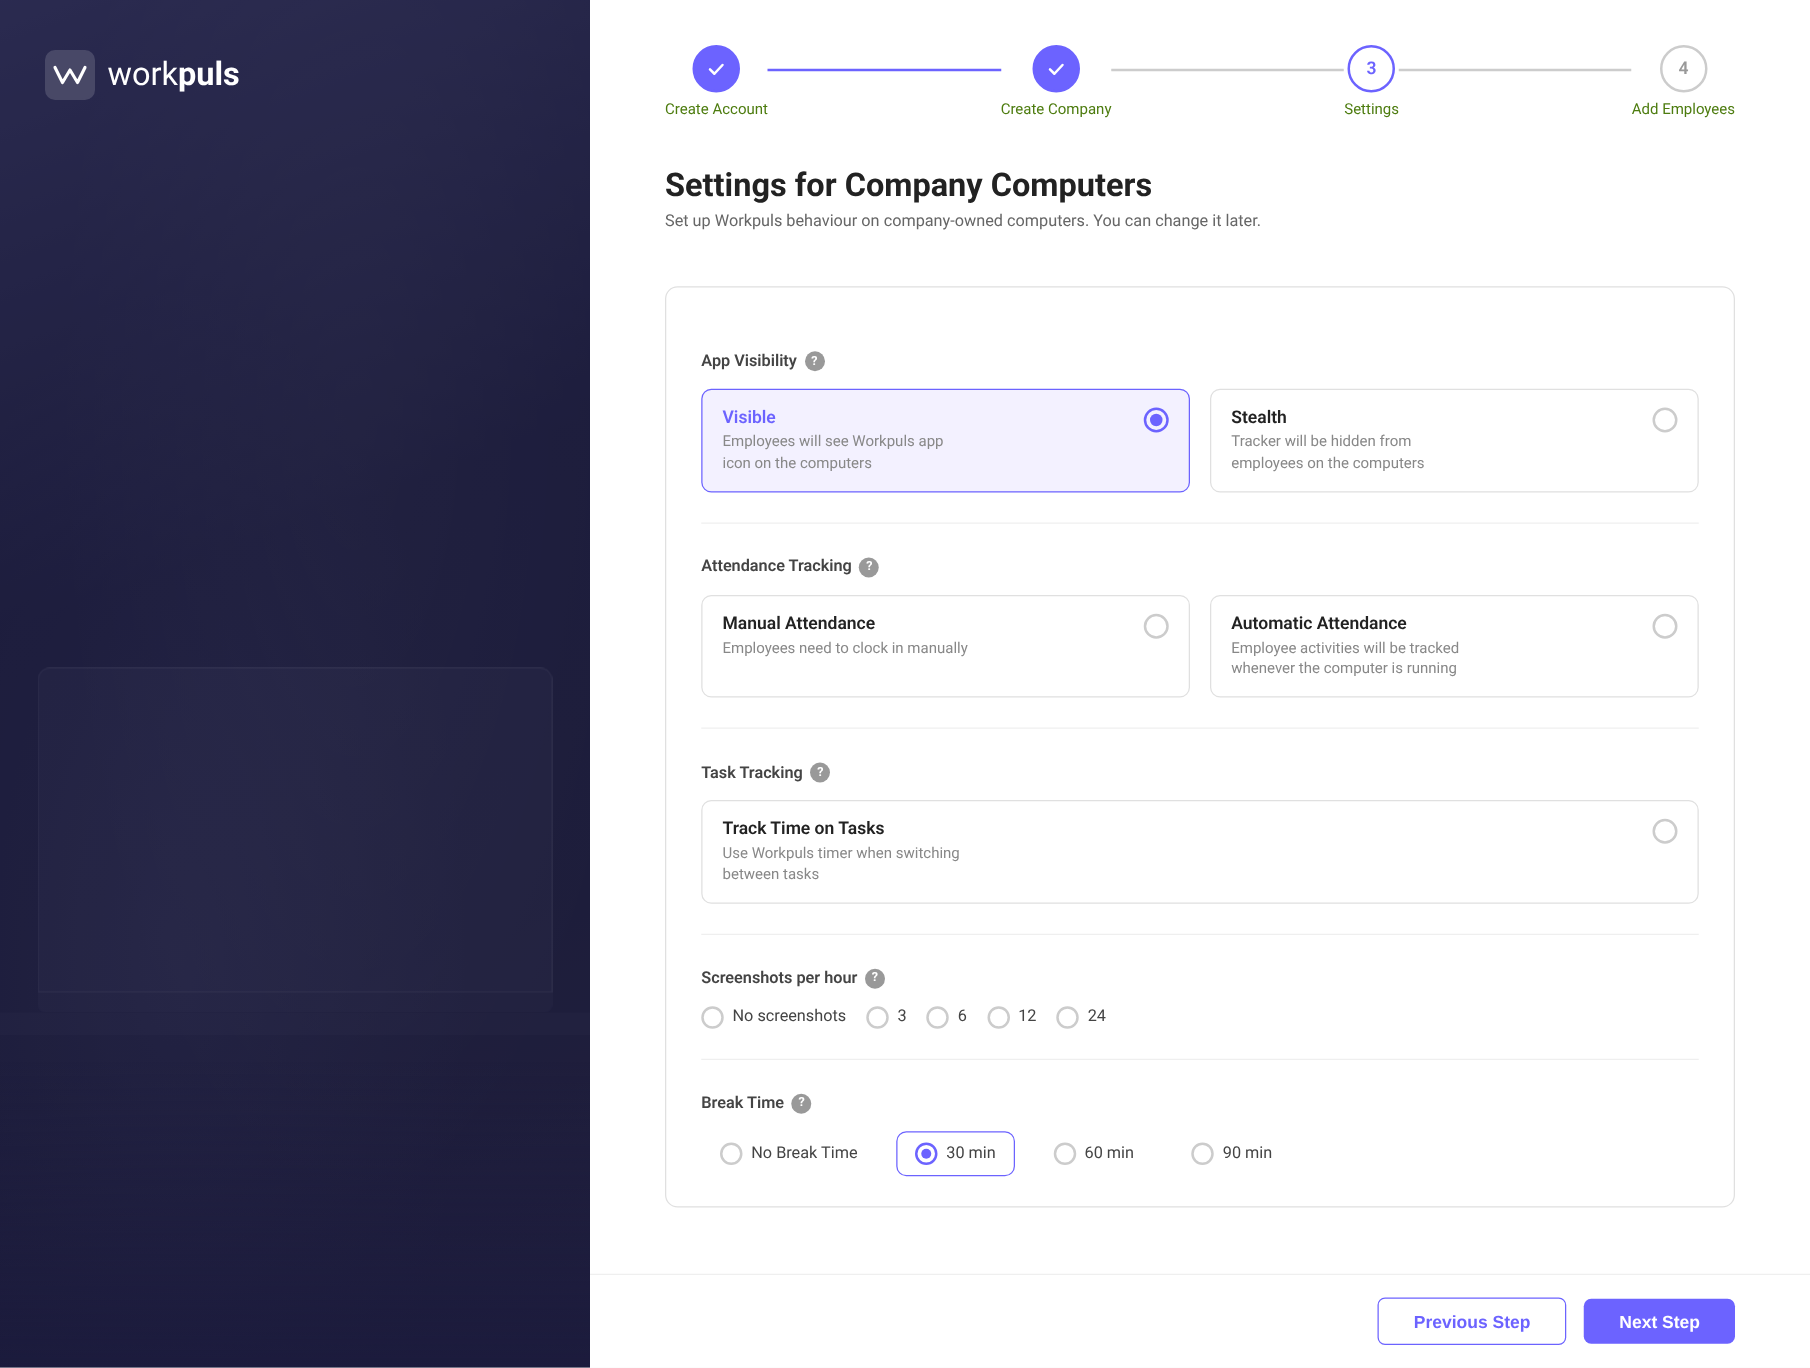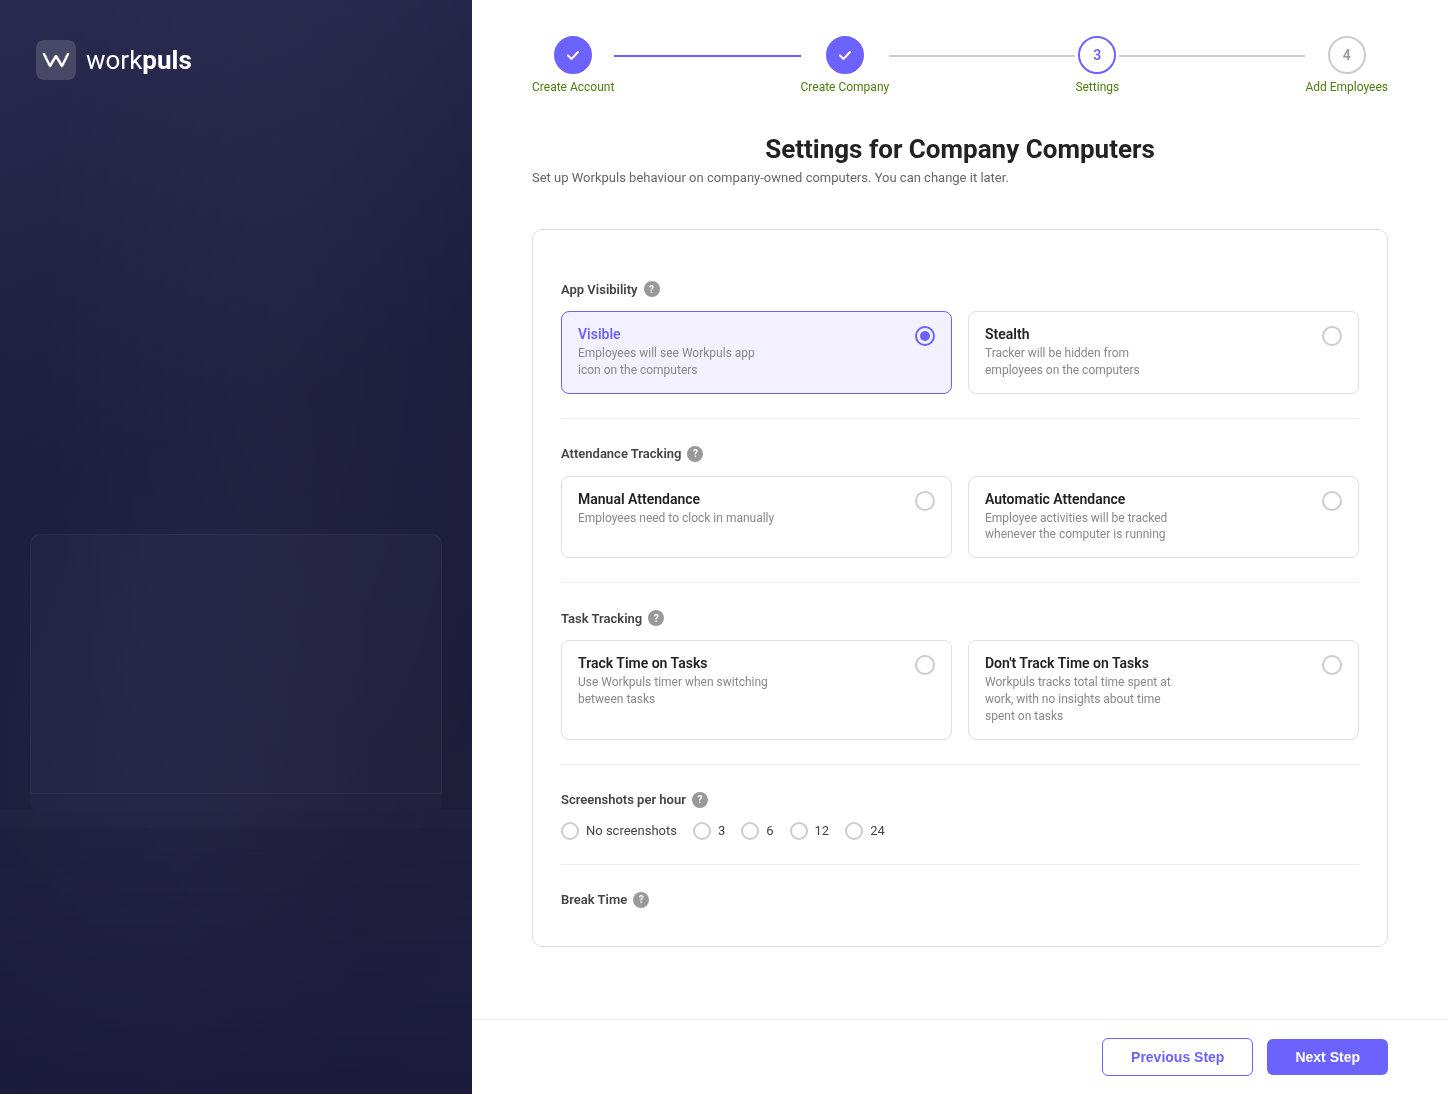--- a/index.html
+++ b/index.html
@@ -126,21 +126,20 @@
     .step-connector.inactive {
       background: #ccc;
     }
 
     
     .page-title {
       font-size: 26px;
       font-weight: 700;
       color: #222;
       margin-bottom: 6px;
-      text-align: center;
     }
     .page-subtitle {
       font-size: 13px;
       color: #666;
       margin-bottom: 44px;
       font-weight: 400;
     }
 
     
     .settings-card {
@@ -476,27 +475,20 @@
           <span class="help-icon">?</span>
         </div>
         <div class="options-row">
           <div class="option-card">
             <div class="option-card-text">
               <div class="option-title">Track Time on Tasks</div>
               <div class="option-desc">Use Workpuls timer when switching between tasks</div>
             </div>
             <div class="radio-btn"></div>
           </div>
-          <div class="option-card">
-            <div class="option-card-text">
-              <div class="option-title">Don't Track Time on Tasks</div>
-              <div class="option-desc">Workpuls tracks total time spent at work, with no insights about time spent on tasks</div>
-            </div>
-            <div class="radio-btn"></div>
-          </div>
         </div>
       </div>
 
       <div class="settings-section">
         <div class="section-label">
           <span>Screenshots per hour</span>
           <span class="help-icon">?</span>
         </div>
         <div class="screenshots-row">
           <div class="screenshot-option">
@@ -519,20 +511,38 @@
             <div class="radio-small"></div>
             <span>24</span>
           </div>
         </div>
       </div>
 
       <div class="settings-section">
         <div class="section-label">
           <span>Break Time</span>
           <span class="help-icon">?</span>
+        </div>
+        <div class="break-row">
+          <div class="break-option">
+            <div class="radio-small"></div>
+            <span>No Break Time</span>
+          </div>
+          <div class="break-option selected">
+            <div class="radio-small selected"></div>
+            <span>30 min</span>
+          </div>
+          <div class="break-option">
+            <div class="radio-small"></div>
+            <span>60 min</span>
+          </div>
+          <div class="break-option">
+            <div class="radio-small"></div>
+            <span>90 min</span>
+          </div>
         </div>
       </div>
 
     </div>
   </div>
 
   <div class="footer">
     <button class="btn-secondary">Previous Step</button>
     <button class="btn-primary">Next Step</button>
   </div>

